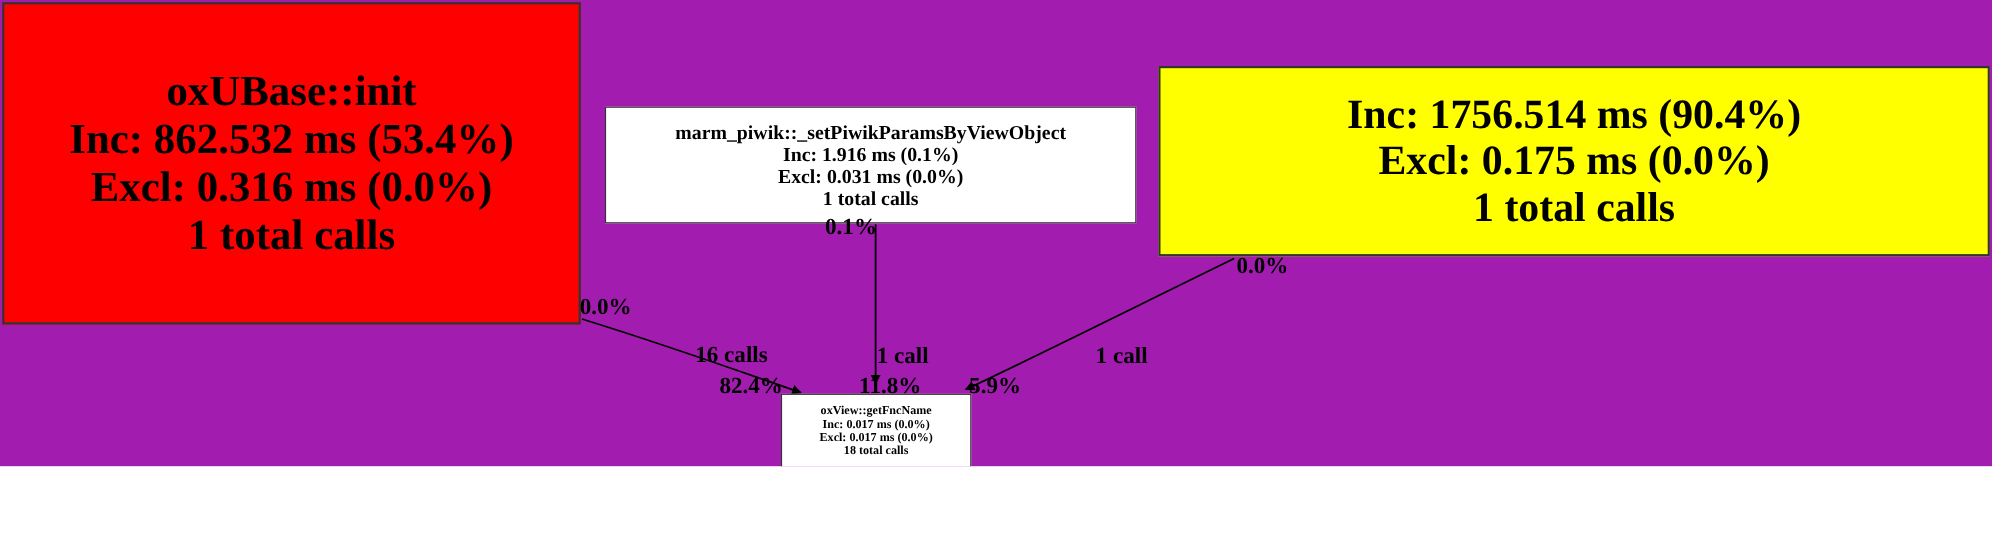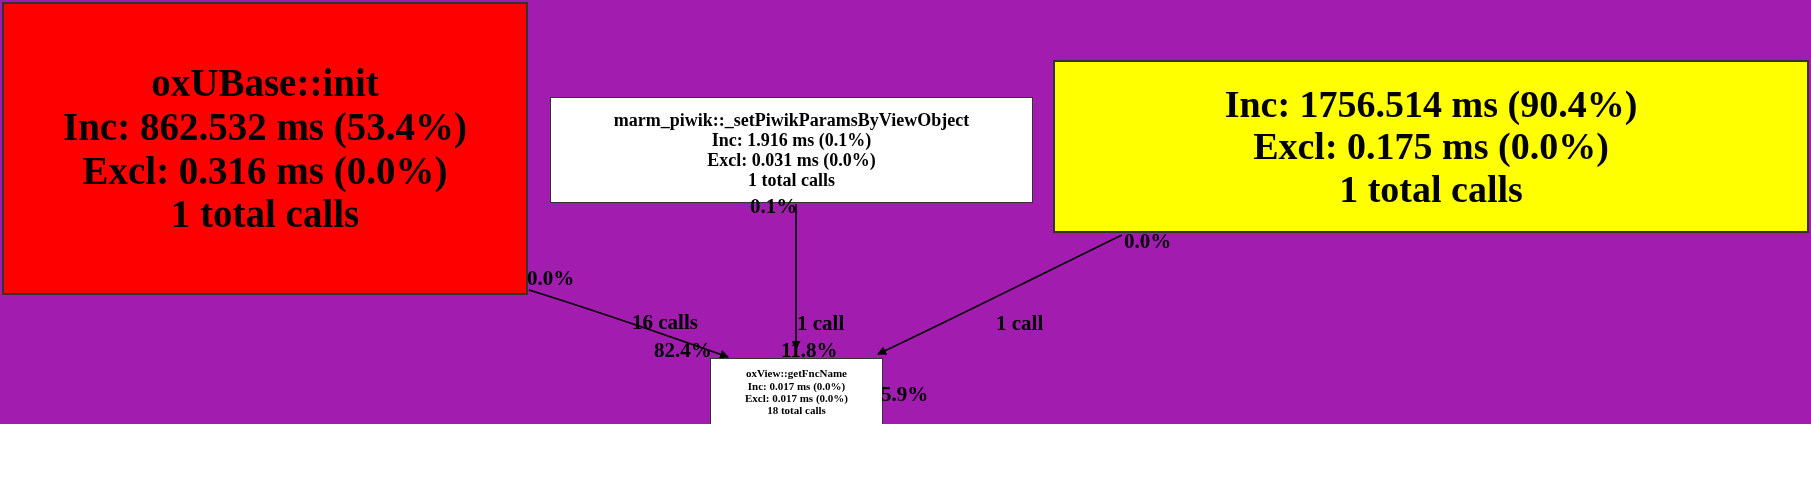--- a/index.html
+++ b/index.html
@@ -97,21 +97,21 @@
   #lbl-a-tail { left: 527px; top: 268px; }
   #lbl-a-mid  { left: 632px; top: 312px; }
   #lbl-a-head { left: 654px; top: 340px; }
 
   #lbl-b-tail { left: 750px; top: 196px; }
   #lbl-b-mid  { left: 797px; top: 313px; }
   #lbl-b-head { left: 739px; top: 340px; margin-left: 42px; }
 
   #lbl-c-tail { left: 1124px; top: 231px; }
   #lbl-c-mid  { left: 996px; top: 313px; }
-  #lbl-c-head { left: 881px; top: 340px; margin-top: 44px; }
+  #lbl-c-head { left: 881px; top: 340px; }
 </style>
 </head>
 <body>
 
 <div id="canvas">
 
   <svg id="edges" viewBox="0 0 1811 496" xmlns="http://www.w3.org/2000/svg">
     <defs>
       <marker id="arrowhead" markerWidth="9" markerHeight="9" refX="8" refY="4.5" orient="auto" markerUnits="userSpaceOnUse">
         <path d="M0,0 L9,4.5 L0,9 z" fill="#000000"></path>

